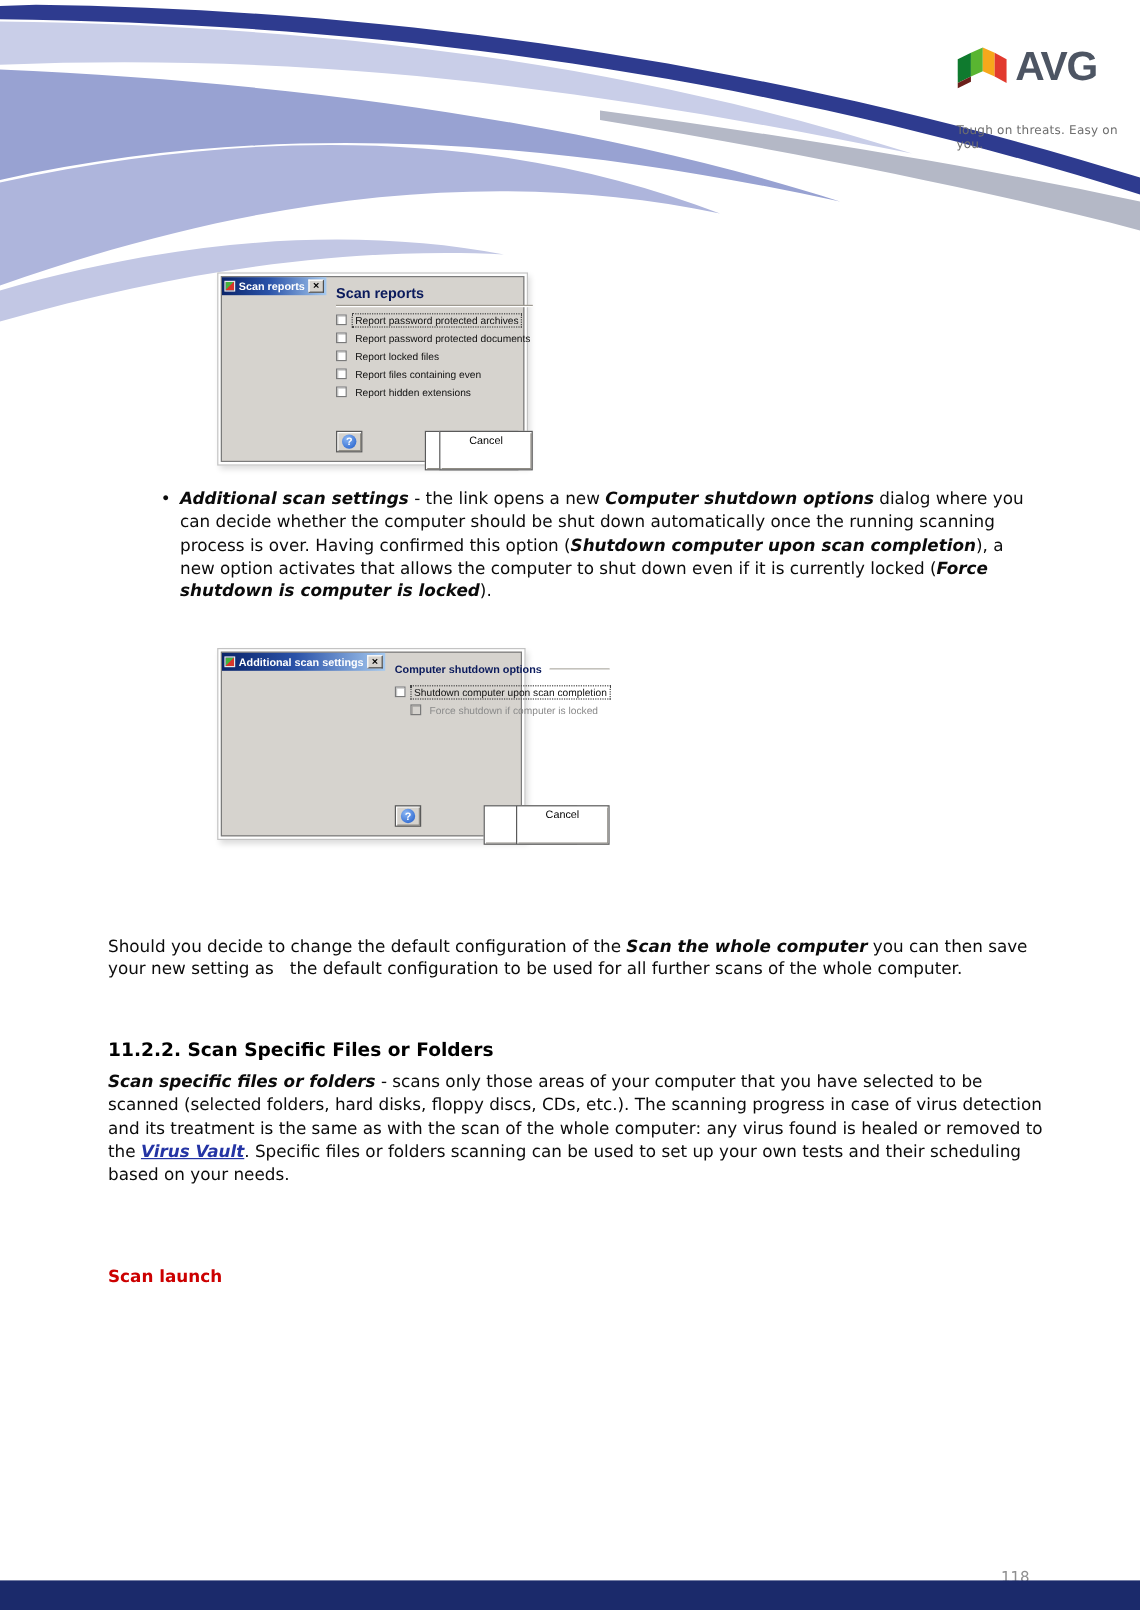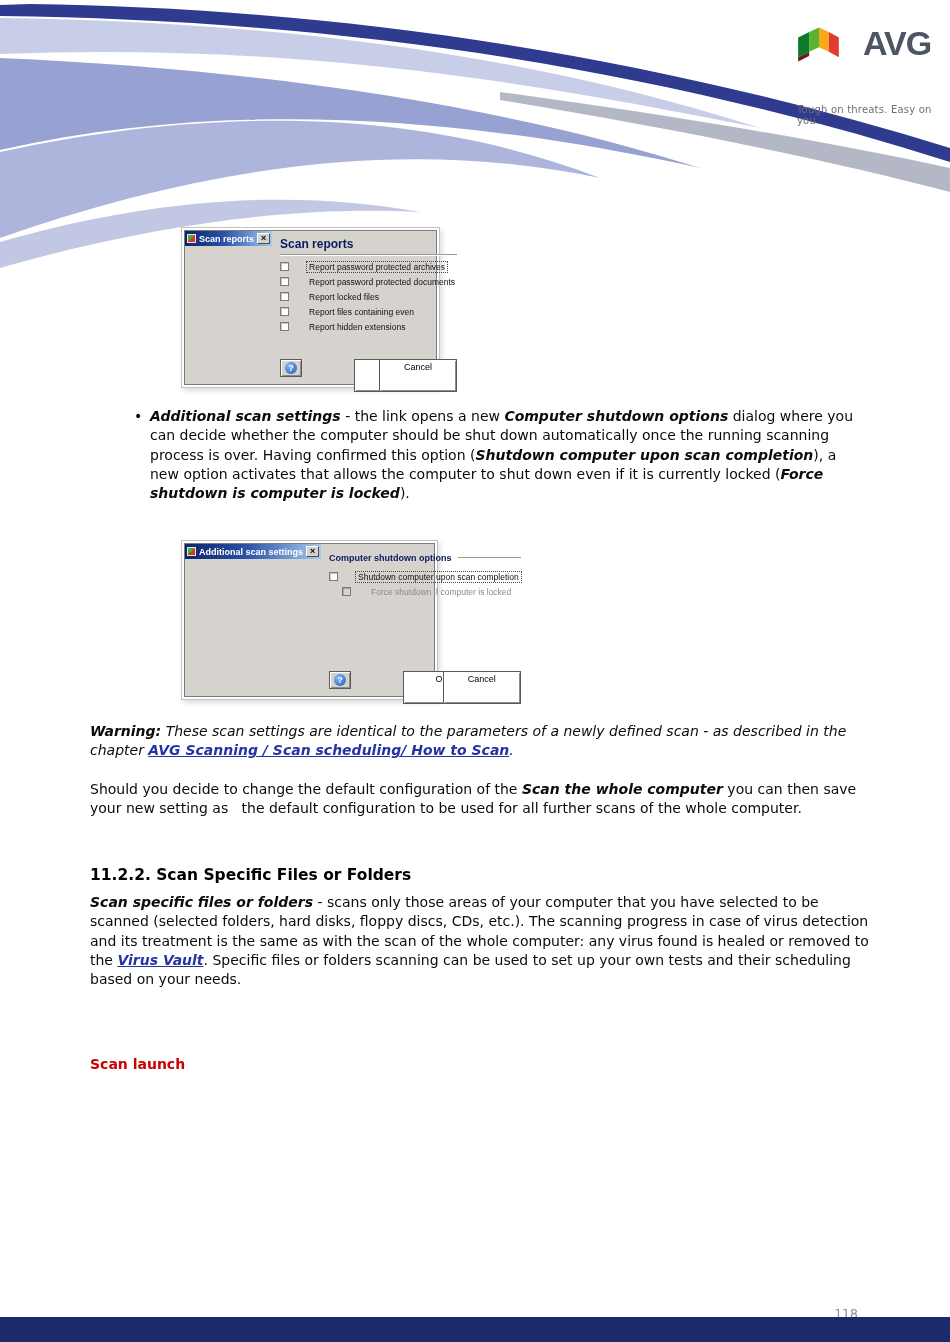--- a/index.html
+++ b/index.html
@@ -11,21 +11,21 @@
     --titlebar-light:#a6caf0;
   }
   *{margin:0;padding:0;box-sizing:border-box}
   html,body{background:#ffffff}
   .page{position:relative;width:950px;height:1342px;background:#fff;overflow:hidden;
         font-family:"DejaVu Sans",sans-serif;color:#0b0b0b}
   .swoosh{position:absolute;left:0;top:0;width:950px;height:300px;pointer-events:none}
 
   
   .logo{position:absolute;left:797px;top:24px;width:152px}
-  .logo-row{display:flex;align-items:flex-start;gap:22px;height:52px}
+  .logo-row{display:flex;align-items:flex-end;gap:5px;height:52px}
   .logo-text{font-family:"Liberation Sans",sans-serif;font-weight:bold;font-size:34px;
              color:#4d5563;letter-spacing:-1px}
   .tagline{margin-top:28px;font-size:10px;color:#6e6e6e;letter-spacing:.2px}
 
   
   .para{position:absolute;font-size:14px;line-height:19.3px;white-space:pre-wrap}
   .b{font-weight:bold}
   .i{font-style:italic}
   .link{color:var(--link-blue);font-weight:bold;font-style:italic;
         text-decoration:underline;cursor:pointer}
@@ -53,21 +53,21 @@
   .dlg-title{color:#fff;font-size:9px;font-weight:bold;white-space:nowrap}
   .dlg-close{margin-left:auto;width:13px;height:11px;background:#d6d3ce;
         border:1px solid;border-color:#fff #4f4f4f #4f4f4f #fff;
         font-size:9px;line-height:9px;text-align:center;color:#000;font-weight:bold}
   .dlg-body{position:relative;flex:1;padding:5px 8px 0 8px}
   .dlg-header{font-size:12px;font-weight:bold;color:#0a1a5c;padding:1px 0 3px}
   .dlg-rule{height:2px;border-top:1px solid #9e9a91;border-bottom:1px solid #fff;margin:0 0 4px}
   .group-row{display:flex;align-items:center;gap:6px;margin:4px 0 7px}
   .group-label{font-size:9px;font-weight:bold;color:#0a1a5c;white-space:nowrap}
   .group-line{flex:1;height:2px;border-top:1px solid #9e9a91;border-bottom:1px solid #fff}
-  .cb-row{display:flex;align-items:center;gap:18px;margin:2px 0;height:13px}
+  .cb-row{display:flex;align-items:center;gap:5px;margin:2px 0;height:13px}
   .cb{width:9px;height:9px;flex:0 0 9px;background:#fff;border:1px solid #7a7a7a;
         box-shadow:inset 1px 1px 0 rgba(0,0,0,.22)}
   .cb-label{font-size:8.5px;color:#101010;padding:0 2px;white-space:nowrap}
   .cb-label.focused{outline:1px dotted #444}
   .cb-row.disabled .cb{background:#d6d3ce}
   .cb-row.disabled .cb-label{color:#8a8a8a}
   .cb-row.indent{margin-left:13px}
   .dlg-buttons{position:absolute;left:8px;right:8px;bottom:7px;height:18px}
   .win-btn{position:absolute;top:0;width:78px;height:33px;background:#ffffff;
         border:1px solid #5a5a5a;box-shadow:inset 1px 1px 0 #fff,inset -1px -1px 0 #8f8c84;
@@ -177,21 +177,20 @@
           <div class="help-btn">
             <span class="help-circle">?</span>
           </div>
           <div class="win-btn ok">OK</div>
           <div class="win-btn cancel">Cancel</div>
         </div>
       </div>
     </div>
   </div>
 
-  <div class="para warning"><span class="b">Warning:</span><span> These scan settings are identical to the parameters of a newly defined scan - as described in the chapter </span><a class="b link">AVG Scanning / Scan scheduling/ How to Scan</a><span>.</span></div>
 
   <div class="para p-default"><span>Should you decide to change the default configuration of the </span><span class="b i">Scan the whole computer</span><span> you can then save your new setting as   the default configuration to be used for all further scans of the whole computer.</span></div>
 
   <div class="h-section">11.2.2. Scan Specific Files or Folders</div>
 
   <div class="para p-specific"><span class="b i">Scan specific files or folders</span><span> - scans only those areas of your computer that you have selected to be scanned (selected folders, hard disks, floppy discs, CDs, etc.). The scanning progress in case of virus detection and its treatment is the same as with the scan of the whole computer: any virus found is healed or removed to the </span><a class="b link">Virus Vault</a><span>. Specific files or folders scanning can be used to set up your own tests and their scheduling based on your needs.</span></div>
 
   <div class="h-red">Scan launch</div>
 
   <div class="pagenum">118</div>

